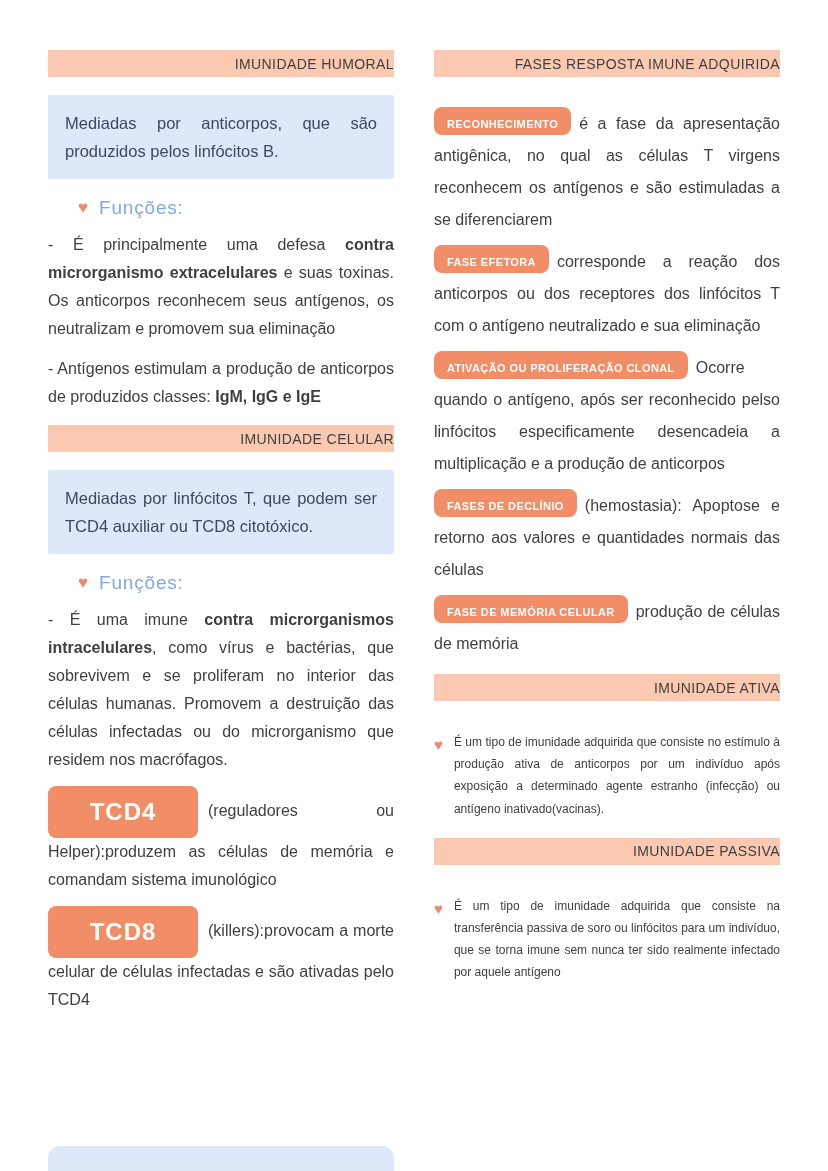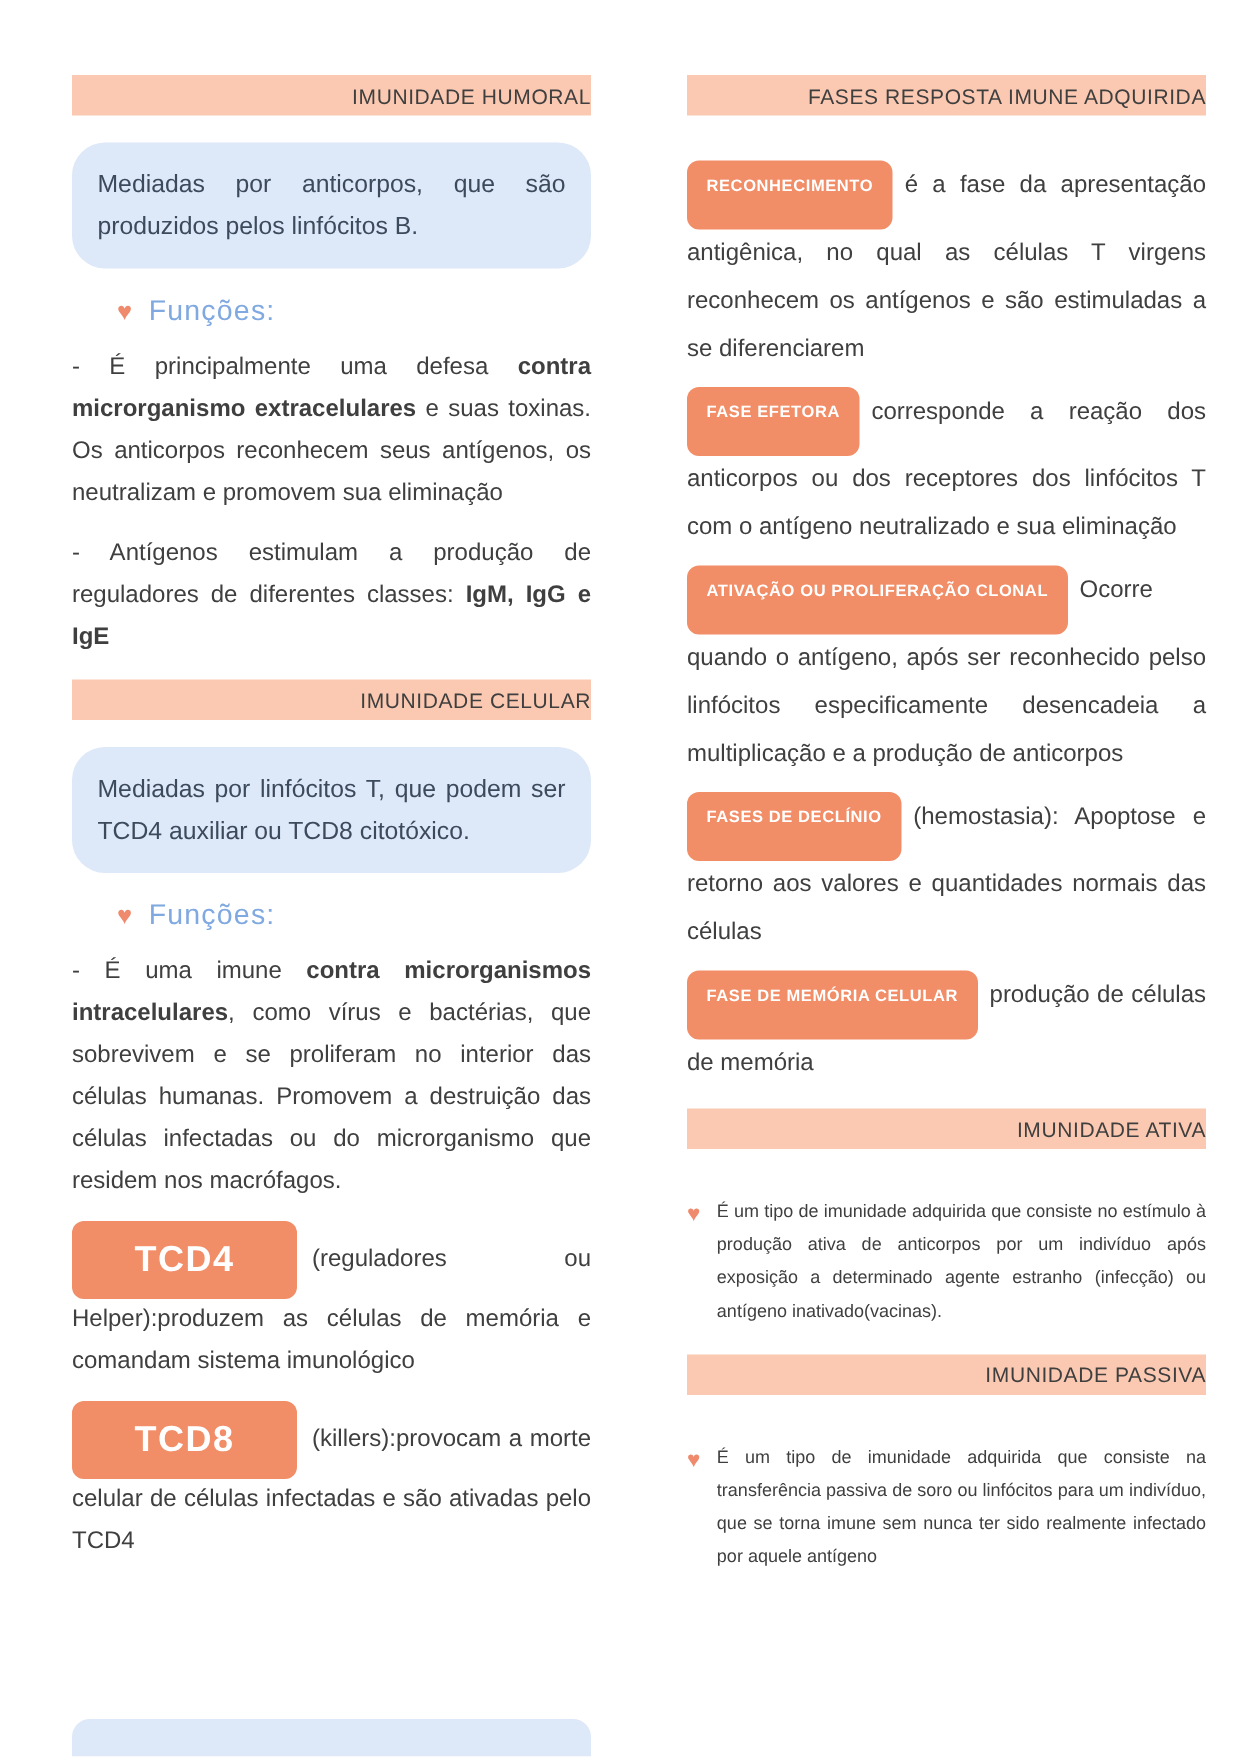--- a/index.html
+++ b/index.html
@@ -9,39 +9,39 @@
   .page {
     position: relative;
     width: 828px;
     height: 1171px;
     background: #ffffff;
     overflow: hidden;
   }
 
   .col { position: absolute; top: 50px; }
   .col-left  { left: 48px;  width: 346px; }
-  .col-right { left: 434px; width: 346px; margin-left: 24px; }
+  .col-right { left: 434px; width: 346px; }
 
   .sec-header {
     background: #fbc9b1;
     height: 27px;
     display: flex;
     align-items: center;
     justify-content: flex-end;
     font-size: 14px;
     color: #3f3f3f;
     letter-spacing: 0.4px;
   }
   .mb18 { margin-bottom: 18px; }
   .mb30 { margin-bottom: 30px; }
   .mt14 { margin-top: 14px; }
 
   .blue-box {
     background: #dde8f8;
-    border-radius: 22px;
+    border-radius: 2px;
     padding: 14px 17px;
     font-size: 16.5px;
     line-height: 1.7;
     color: #3c4a5d;
     text-align: justify;
     margin-bottom: 6px;
   }
 
   .func-head {
     display: flex;
@@ -69,21 +69,21 @@
   .badge {
     display: inline-block;
     background: #f18d67;
     color: #ffffff;
     font-weight: bold;
     border-radius: 8px;
   }
   .badge-sm {
     font-size: 11px;
     letter-spacing: 0.4px;
-    padding: 6px 13px 18px;
+    padding: 6px 13px 0;
     margin-right: 8px;
     vertical-align: 1px;
     white-space: nowrap;
   }
   .badge-lg {
     font-size: 24px;
     width: 150px;
     text-align: center;
     padding: 5px 0;
     margin-right: 10px;
@@ -138,21 +138,21 @@
       <span>Mediadas por anticorpos, que são produzidos pelos linfócitos B.</span>
     </div>
 
     <div class="func-head">
       <span class="heart">♥</span>
       <span class="label">Funções:</span>
     </div>
 
     <p class="body-p"><span>- É principalmente uma defesa </span><span class="b">contra microrganismo extracelulares</span><span> e suas toxinas. Os anticorpos reconhecem seus antígenos, os neutralizam e promovem sua eliminação</span></p>
 
-    <p class="body-p"><span>- Antígenos estimulam a produção de reguladores de diferentes classes: </span><span class="b">IgM, IgG e IgE</span></p>
+    <p class="body-p"><span>- Antígenos estimulam a produção de anticorpos de produzidos classes: </span><span class="b">IgM, IgG e IgE</span></p>
 
     <div class="sec-header mb18 mt14">
       <span>IMUNIDADE CELULAR</span>
     </div>
 
     <div class="blue-box">
       <span>Mediadas por linfócitos T, que podem ser TCD4 auxiliar ou TCD8 citotóxico.</span>
     </div>
 
     <div class="func-head">

